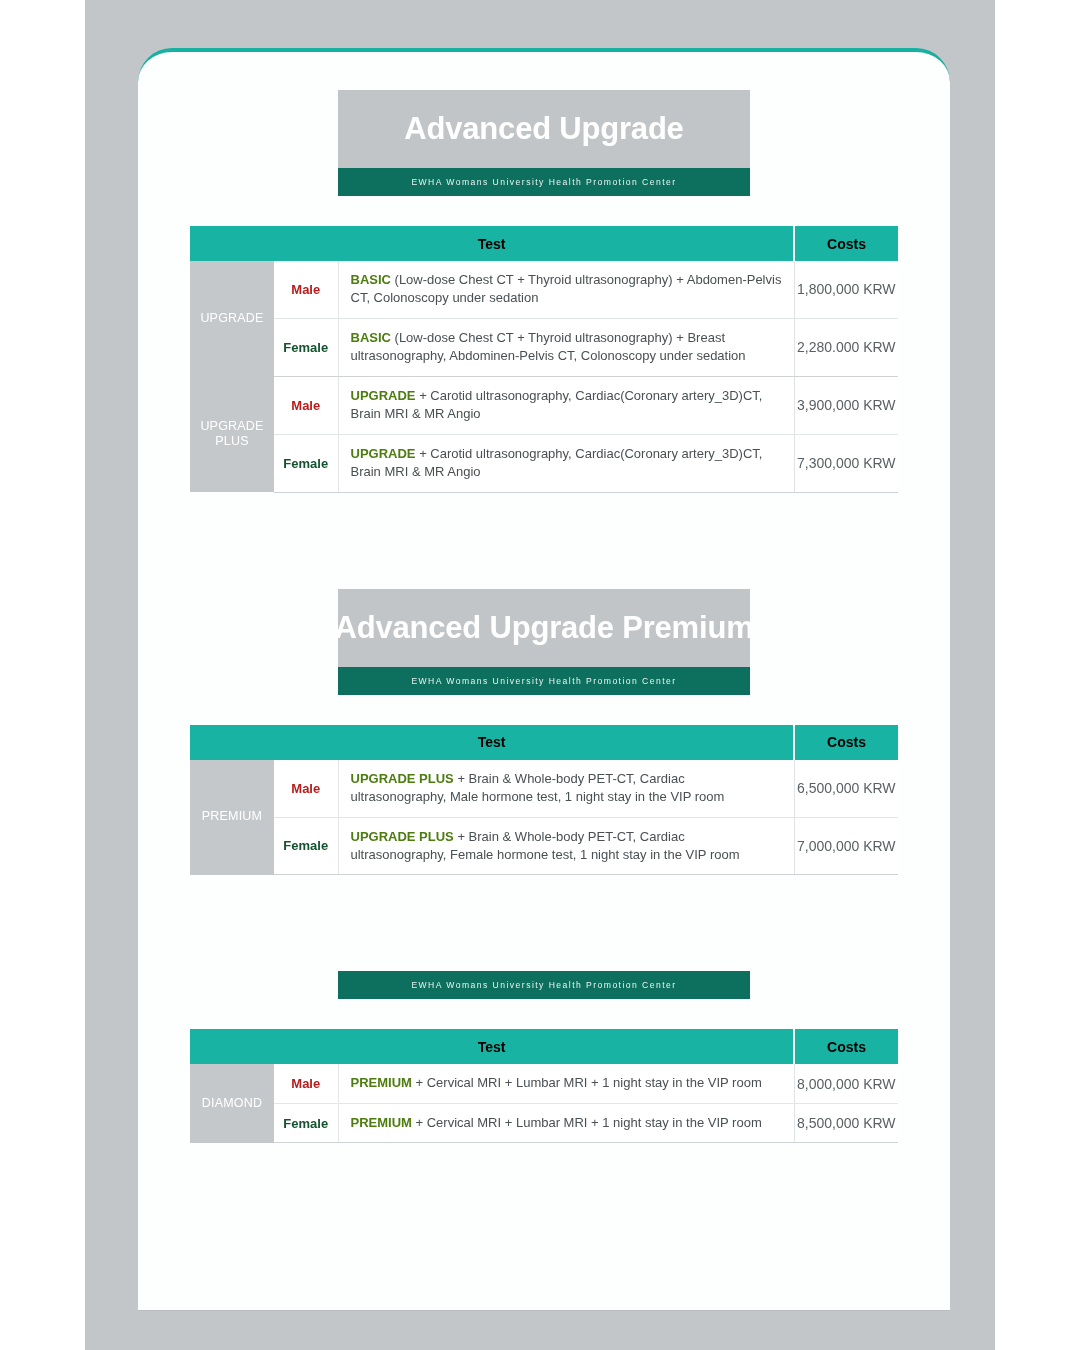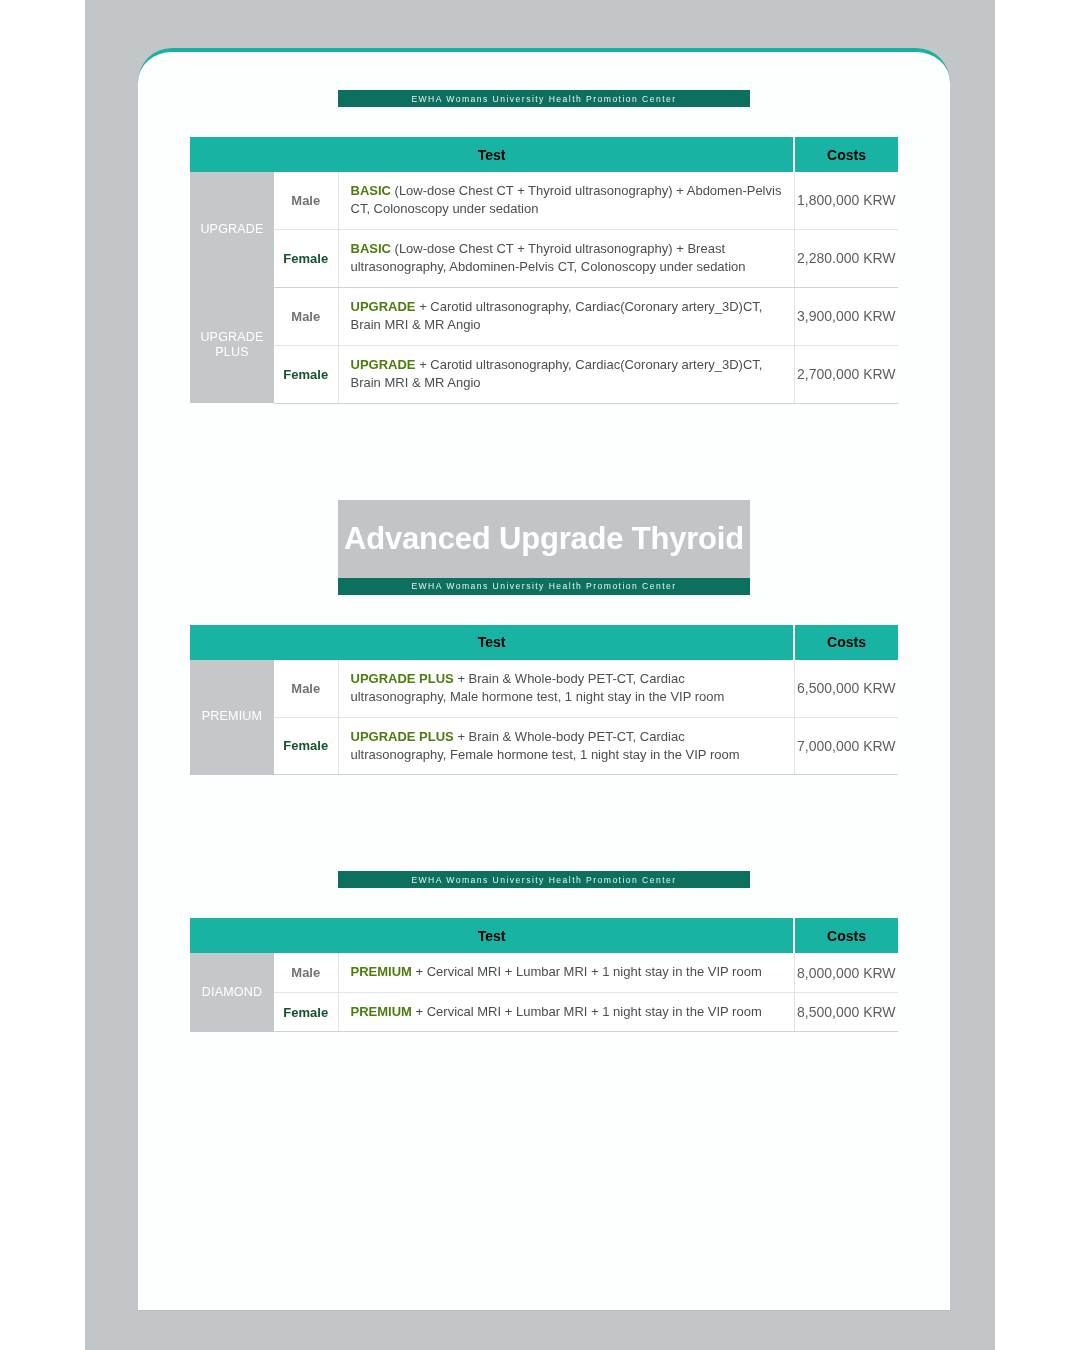--- a/index.html
+++ b/index.html
@@ -63,21 +63,21 @@
     align-items: center;
     justify-content: center;
     color: #ffffff;
     font-size: 31px;
     font-weight: bold;
     letter-spacing: -0.2px;
     white-space: nowrap;
   }
   .banner-sub {
     background: #0d6f5e;
-    height: 17px;
+    height: 28px;
     display: flex;
     align-items: center;
     justify-content: center;
     color: #e9f5f2;
     font-size: 8.6px;
     letter-spacing: 1.45px;
     white-space: nowrap;
   }
 
   
@@ -118,21 +118,21 @@
   }
   td.sex-cell {
     text-align: center;
     vertical-align: middle;
     font-size: 13px;
     font-weight: bold;
     border-bottom: 1px solid #e3e6e8;
     border-right: 1px solid #e3e6e8;
     background: #ffffff;
   }
-  td.sex-cell.male   { color: #737373; }
+  td.sex-cell.male   { color: #b91c1c; }
   td.sex-cell.female { color: #14532d; }
 
   td.test-cell {
     font-size: 13px;
     color: #4a4f53;
     line-height: 1.42;
     padding: 10px 10px 10px 12px;
     vertical-align: middle;
     border-bottom: 1px solid #e3e6e8;
     border-right: 1px solid #dfe3e5;
@@ -162,126 +162,127 @@
   }
 </style>
 </head>
 <body>
 
 <div class="edge-strip left"></div>
 <div class="edge-strip right"></div>
 
 <div class="page-card">
   <div class="content">
+
+    <div class="section">
+      <div class="banner-wrap">
+        <div class="banner-title">Advanced Upgrade</div>
+        <div class="banner-sub">EWHA Womans University Health Promotion Center</div>
+      </div>
+      <table class="pricing">
+        <colgroup>
+          <col class="c-group">
+            <col class="c-sex">
+            <col class="c-test">
+            <col class="c-cost">
+        </colgroup>
+        <thead>
+          <tr>
+            <th class="head-test" colspan="3">Test</th>
+            <th class="head-cost">Costs</th>
+          </tr>
+        </thead>
+        <tbody>
+          <tr>
+            <td class="group-cell" rowspan="2">UPGRADE</td>
+            <td class="sex-cell male">Male</td>
+            <td class="test-cell"><span class="kw">BASIC</span><span> (Low-dose Chest CT + Thyroid ultrasonography) + Abdomen-Pelvis CT, Colonoscopy under sedation</span></td>
+            <td class="cost-cell">1,800,000 KRW</td>
+          </tr>
+          <tr class="grp-end">
+            <td class="sex-cell female">Female</td>
+            <td class="test-cell"><span class="kw">BASIC</span><span> (Low-dose Chest CT + Thyroid ultrasonography) + Breast ultrasonography, Abdominen-Pelvis CT, Colonoscopy under sedation</span></td>
+            <td class="cost-cell">2,280.000 KRW</td>
+          </tr>
+          <tr>
+            <td class="group-cell" rowspan="2">UPGRADE PLUS</td>
+            <td class="sex-cell male">Male</td>
+            <td class="test-cell"><span class="kw">UPGRADE</span><span> + Carotid ultrasonography, Cardiac(Coronary artery_3D)CT, Brain MRI &amp; MR Angio</span></td>
+            <td class="cost-cell">3,900,000 KRW</td>
+          </tr>
+          <tr class="row-last">
+            <td class="sex-cell female">Female</td>
+            <td class="test-cell"><span class="kw">UPGRADE</span><span> + Carotid ultrasonography, Cardiac(Coronary artery_3D)CT, Brain MRI &amp; MR Angio</span></td>
+            <td class="cost-cell">7,300,000 KRW</td>
+          </tr>
+        </tbody>
+      </table>
+    </div>
+
+    <div class="section">
+      <div class="banner-wrap">
+        <div class="banner-title">Advanced Upgrade Premium</div>
+        <div class="banner-sub">EWHA Womans University Health Promotion Center</div>
+      </div>
+      <table class="pricing">
+        <colgroup>
+          <col class="c-group">
+            <col class="c-sex">
+            <col class="c-test">
+            <col class="c-cost">
+        </colgroup>
+        <thead>
+          <tr>
+            <th class="head-test" colspan="3">Test</th>
+            <th class="head-cost">Costs</th>
+          </tr>
+        </thead>
+        <tbody>
+          <tr>
+            <td class="group-cell" rowspan="2">PREMIUM</td>
+            <td class="sex-cell male">Male</td>
+            <td class="test-cell"><span class="kw">UPGRADE PLUS</span><span> + Brain &amp; Whole-body PET-CT, Cardiac ultrasonography, Male hormone test,  1 night stay in the VIP room</span></td>
+            <td class="cost-cell">6,500,000 KRW</td>
+          </tr>
+          <tr class="row-last">
+            <td class="sex-cell female">Female</td>
+            <td class="test-cell"><span class="kw">UPGRADE PLUS</span><span> +  Brain &amp; Whole-body PET-CT, Cardiac ultrasonography, Female hormone test, 1 night stay in the VIP room</span></td>
+            <td class="cost-cell">7,000,000 KRW</td>
+          </tr>
+        </tbody>
+      </table>
+    </div>
 
     <div class="section">
       <div class="banner-wrap">
         <div class="banner-sub">EWHA Womans University Health Promotion Center</div>
       </div>
       <table class="pricing">
         <colgroup>
           <col class="c-group">
             <col class="c-sex">
             <col class="c-test">
             <col class="c-cost">
         </colgroup>
         <thead>
           <tr>
             <th class="head-test" colspan="3">Test</th>
             <th class="head-cost">Costs</th>
           </tr>
         </thead>
         <tbody>
           <tr>
-            <td class="group-cell" rowspan="2">UPGRADE</td>
-            <td class="sex-cell male">Male</td>
-            <td class="test-cell"><span class="kw">BASIC</span><span> (Low-dose Chest CT + Thyroid ultrasonography) + Abdomen-Pelvis CT, Colonoscopy under sedation</span></td>
-            <td class="cost-cell">1,800,000 KRW</td>
-          </tr>
-          <tr class="grp-end">
-            <td class="sex-cell female">Female</td>
-            <td class="test-cell"><span class="kw">BASIC</span><span> (Low-dose Chest CT + Thyroid ultrasonography) + Breast ultrasonography, Abdominen-Pelvis CT, Colonoscopy under sedation</span></td>
-            <td class="cost-cell">2,280.000 KRW</td>
-          </tr>
-          <tr>
-            <td class="group-cell" rowspan="2">UPGRADE PLUS</td>
-            <td class="sex-cell male">Male</td>
-            <td class="test-cell"><span class="kw">UPGRADE</span><span> + Carotid ultrasonography, Cardiac(Coronary artery_3D)CT, Brain MRI &amp; MR Angio</span></td>
-            <td class="cost-cell">3,900,000 KRW</td>
+            <td class="group-cell" rowspan="2">DIAMOND</td>
+            <td class="sex-cell male">Male</td>
+            <td class="test-cell"><span class="kw">PREMIUM</span><span> + Cervical MRI + Lumbar MRI + 1 night stay in the VIP room</span></td>
+            <td class="cost-cell">8,000,000 KRW</td>
           </tr>
           <tr class="row-last">
             <td class="sex-cell female">Female</td>
-            <td class="test-cell"><span class="kw">UPGRADE</span><span> + Carotid ultrasonography, Cardiac(Coronary artery_3D)CT, Brain MRI &amp; MR Angio</span></td>
-            <td class="cost-cell">2,700,000 KRW</td>
+            <td class="test-cell"><span class="kw">PREMIUM</span><span> + Cervical MRI + Lumbar MRI + 1 night stay in the VIP room</span></td>
+            <td class="cost-cell">8,500,000 KRW</td>
           </tr>
         </tbody>
       </table>
     </div>
 
-    <div class="section">
-      <div class="banner-wrap">
-        <div class="banner-title">Advanced Upgrade Thyroid</div>
-        <div class="banner-sub">EWHA Womans University Health Promotion Center</div>
-      </div>
-      <table class="pricing">
-        <colgroup>
-          <col class="c-group">
-            <col class="c-sex">
-            <col class="c-test">
-            <col class="c-cost">
-        </colgroup>
-        <thead>
-          <tr>
-            <th class="head-test" colspan="3">Test</th>
-            <th class="head-cost">Costs</th>
-          </tr>
-        </thead>
-        <tbody>
-          <tr>
-            <td class="group-cell" rowspan="2">PREMIUM</td>
-            <td class="sex-cell male">Male</td>
-            <td class="test-cell"><span class="kw">UPGRADE PLUS</span><span> + Brain &amp; Whole-body PET-CT, Cardiac ultrasonography, Male hormone test,  1 night stay in the VIP room</span></td>
-            <td class="cost-cell">6,500,000 KRW</td>
-          </tr>
-          <tr class="row-last">
-            <td class="sex-cell female">Female</td>
-            <td class="test-cell"><span class="kw">UPGRADE PLUS</span><span> +  Brain &amp; Whole-body PET-CT, Cardiac ultrasonography, Female hormone test, 1 night stay in the VIP room</span></td>
-            <td class="cost-cell">7,000,000 KRW</td>
-          </tr>
-        </tbody>
-      </table>
-    </div>
-
-    <div class="section">
-      <div class="banner-wrap">
-        <div class="banner-sub">EWHA Womans University Health Promotion Center</div>
-      </div>
-      <table class="pricing">
-        <colgroup>
-          <col class="c-group">
-            <col class="c-sex">
-            <col class="c-test">
-            <col class="c-cost">
-        </colgroup>
-        <thead>
-          <tr>
-            <th class="head-test" colspan="3">Test</th>
-            <th class="head-cost">Costs</th>
-          </tr>
-        </thead>
-        <tbody>
-          <tr>
-            <td class="group-cell" rowspan="2">DIAMOND</td>
-            <td class="sex-cell male">Male</td>
-            <td class="test-cell"><span class="kw">PREMIUM</span><span> + Cervical MRI + Lumbar MRI + 1 night stay in the VIP room</span></td>
-            <td class="cost-cell">8,000,000 KRW</td>
-          </tr>
-          <tr class="row-last">
-            <td class="sex-cell female">Female</td>
-            <td class="test-cell"><span class="kw">PREMIUM</span><span> + Cervical MRI + Lumbar MRI + 1 night stay in the VIP room</span></td>
-            <td class="cost-cell">8,500,000 KRW</td>
-          </tr>
-        </tbody>
-      </table>
-    </div>
-
   </div>
 </div>
 
 </body></html>

